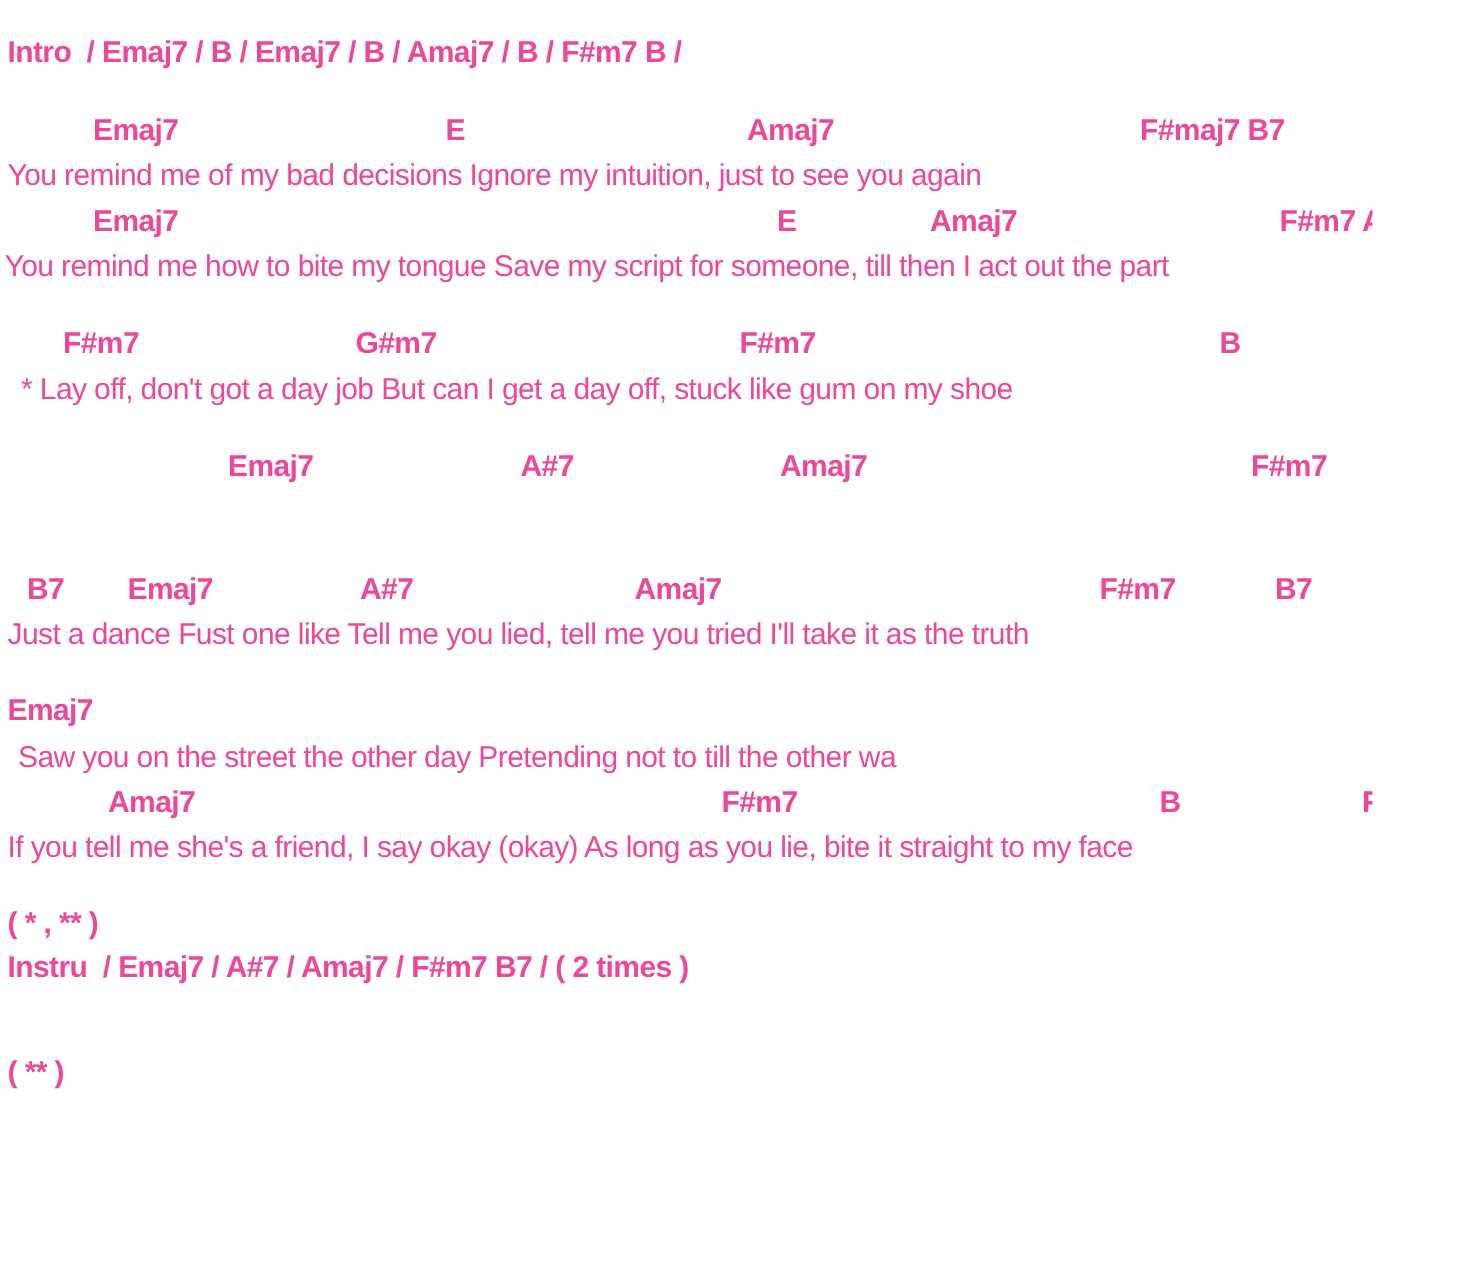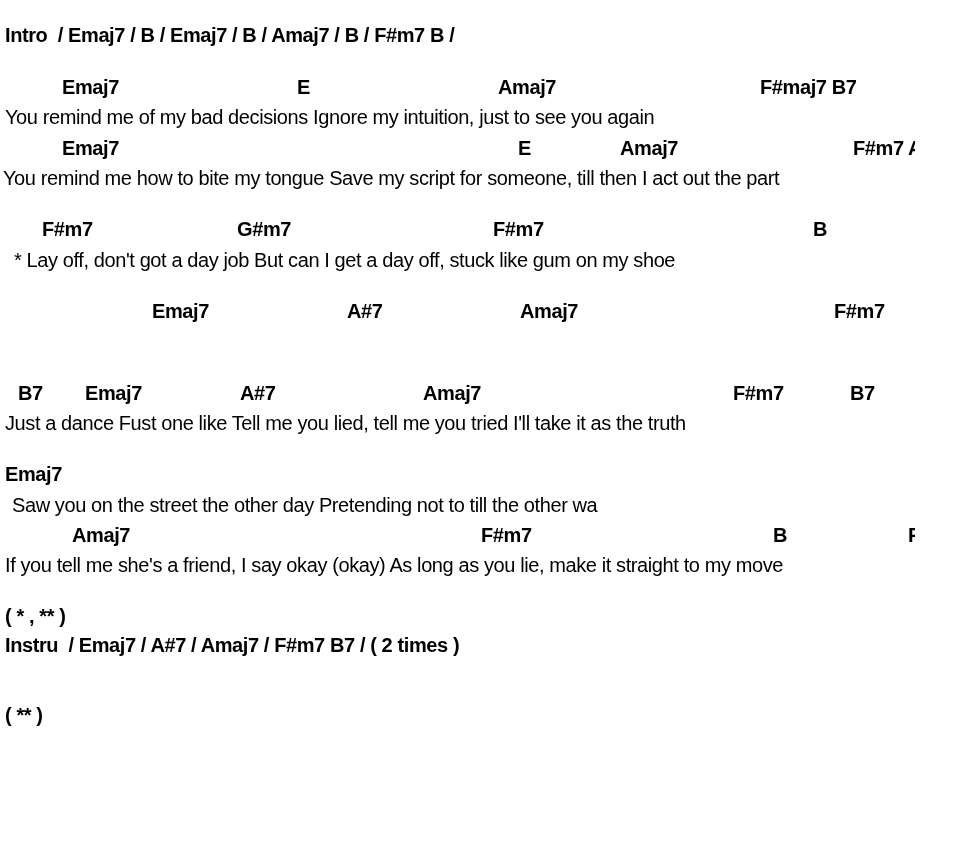--- a/index.html
+++ b/index.html
@@ -5,21 +5,21 @@
   html, body {
     margin: 0;
     padding: 0;
     background: #ffffff;
   }
   .sheet {
     position: relative;
     width: 915px;
     height: 846px;
     background: #ffffff;
-    color: #000000;
+    color: #ec4899;
     font-family: "Liberation Sans", sans-serif;
     font-size: 20px;
     letter-spacing: -0.4px;
     overflow: hidden;
   }
   .line {
     position: absolute;
     white-space: pre;
     line-height: 22px;
   }
@@ -76,21 +76,21 @@
 
   <span class="chord" style="left:5px; top:463px">Emaj7</span>
 
   <div class="line" style="left:12px; top:494px">Saw you on the street the other day Pretending not to till the other wa</div>
 
   <span class="chord" style="left:72px;  top:524px">Amaj7</span>
   <span class="chord" style="left:481px; top:524px">F#m7</span>
   <span class="chord" style="left:773px; top:524px">B</span>
   <span class="chord" style="left:908px; top:524px">F#m7</span>
 
-  <div class="line" style="left:5px; top:554px">If you tell me she's a friend, I say okay (okay) As long as you lie, make it straight to my move</div>
+  <div class="line" style="left:5px; top:554px">If you tell me she's a friend, I say okay (okay) As long as you lie, bite it straight to my face</div>
 
   <div class="line bold" style="left:5px; top:605px">( * , ** )</div>
 
   <div class="line bold" style="left:5px; top:634px">Instru  / Emaj7 / A#7 / Amaj7 / F#m7 B7 / ( 2 times )</div>
 
   <div class="line bold" style="left:5px; top:704px">( ** )</div>
 
 </div>
 
 </body></html>

